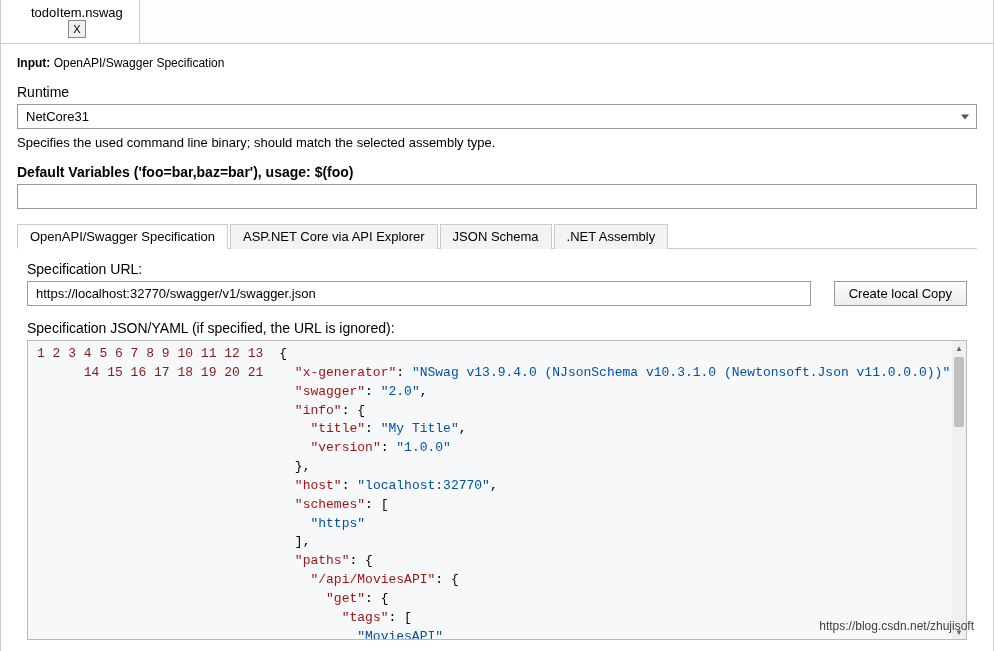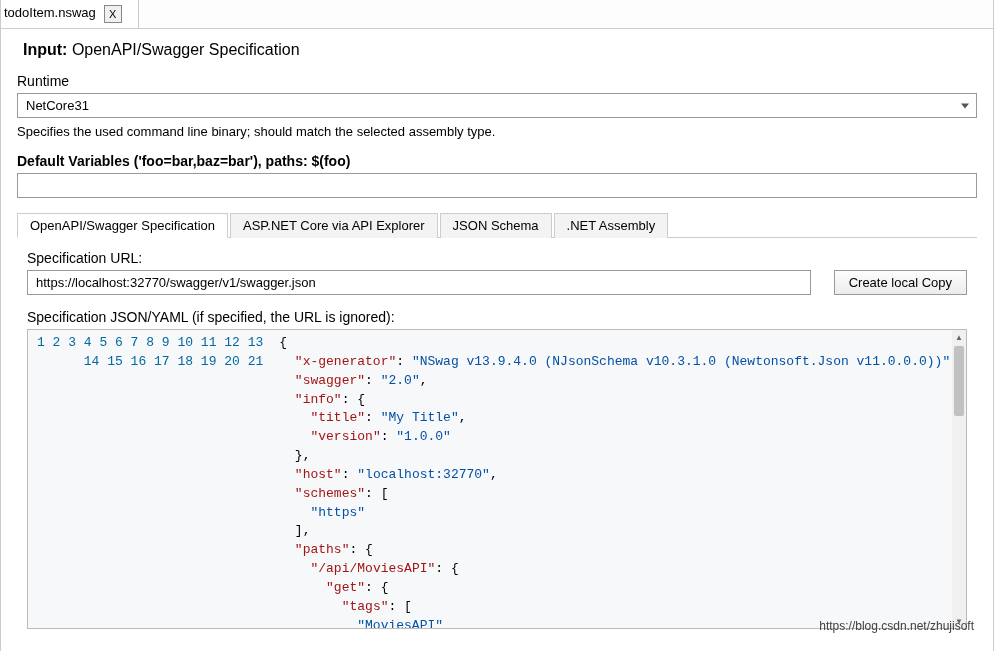--- a/index.html
+++ b/index.html
@@ -1,25 +1,25 @@
 <!DOCTYPE html>
 <html><head>
 <meta charset="utf-8">
 <style>
 * { margin: 0; padding: 0; box-sizing: border-box; }
 body { font-family: "Segoe UI", "Microsoft YaHei", Arial, sans-serif; font-size: 13px; background: #fff; color: #000; }
 .outer { border-left: 1px solid #ccc; border-right: 1px solid #ccc; height: 651px; overflow: hidden; }
 
 .tab-bar { display: flex; border-bottom: 1px solid #ccc; background: #fdfdfd; }
-.file-tab { display: flex; padding: 5px 8px 5px 3px; background: #fff; border-right: 1px solid #ccc; }
+.file-tab { display: flex; align-items: center; padding: 5px 8px 5px 30px; background: #fff; border-right: 1px solid #ccc; flex-direction: column; }
 .file-tab span { margin-right: 8px; }
 .close-btn { width: 18px; height: 18px; display: inline-flex; align-items: center; justify-content: center; border: 1px solid #888; background: #f0f0f0; font-size: 11px; cursor: pointer; }
 
 .content { padding: 12px 16px; }
-.header-line { font-size: 16px; margin-bottom: 14px; margin-left: 6px; }
+.header-line { font-size: 12px; margin-bottom: 14px; }
 .header-line .bold { font-weight: bold; }
 
 .field-label { font-weight: normal; font-size: 14px; margin-bottom: 4px; }
 .select-wrap { position: relative; margin-bottom: 6px; border-radius: 8px; }
 select { width: 100%; padding: 4px 8px; border: 1px solid #999; background: #fff; font-size: 13px; font-family: inherit; appearance: none; }
 .select-wrap::after { content: ""; position: absolute; right: 8px; top: 50%; width: 0; height: 0; border-left: 4px solid transparent; border-right: 4px solid transparent; border-top: 5px solid #555; transform: translateY(-50%); pointer-events: none; }
 .helper { font-size: 13px; margin-bottom: 14px; }
 .default-label { font-weight: bold; font-size: 14px; margin-bottom: 4px; }
 input[type=text] { width: 100%; padding: 4px 8px; border: 1px solid #999; font-size: 13px; font-family: inherit; }
 .mb { margin-bottom: 14px; }
@@ -28,21 +28,21 @@
 .inner-tab { padding: 4px 12px; border: 1px solid #ccc; border-bottom: none; background: #f3f3f3; margin-right: 2px; cursor: pointer; font-size: 13px; position: relative; top: 1px; }
 .inner-tab.active { background: #fff; border-bottom: 1px solid #fff; }
 
 .panel { padding: 12px 10px 0 10px; }
 .url-row { display: flex; gap: 23px; margin-bottom: 14px; }
 .url-row input { flex: 1; }
 .btn { padding: 3px 14px; border: 1px solid #999; background: linear-gradient(#fdfdfd, #ececec); cursor: pointer; font-size: 13px; font-family: inherit; }
 
 .editor-wrap { border: 1px solid #bbb; background: #f6f8fa; height: 300px; overflow: hidden; position: relative; }
 .editor { display: flex; font-family: Consolas, "Courier New", monospace; font-size: 13px; line-height: 1.45; height: 100%; }
-.gutter { text-align: right; padding: 4px 8px 4px 4px; color: #0369a1; user-select: none; background: #f6f8fa; }
+.gutter { text-align: right; padding: 4px 8px 4px 4px; color: #7f1d1d; user-select: none; background: #f6f8fa; }
 .code { padding: 4px 8px; white-space: pre; }
 .k { color: #a31515; } 
 .s { color: #0451a5; } 
 .p { color: #000; }    
 .scrollbar-v { position: absolute; right: 0; top: 0; bottom: 0; width: 14px; background: #f0f0f0; display: flex; flex-direction: column; align-items: center; }
 .sb-btn { width: 14px; height: 14px; display: flex; align-items: center; justify-content: center; font-size: 8px; color: #666; }
 .sb-thumb { width: 10px; background: #c1c1c1; height: 70px; margin-top: 2px; border-radius: 2px; }
 
 .watermark { position: fixed; right: 20px; bottom: 18px; color: #404040; font-size: 12px; pointer-events: none; }
 </style>
@@ -64,21 +64,21 @@
       <span class="bold">Input:</span>
       <span>OpenAPI/Swagger Specification</span>
     </div>
 
     <div class="field-label">Runtime</div>
     <div class="select-wrap">
       <select id="runtime-select"><option>NetCore31</option></select>
     </div>
     <div class="helper">Specifies the used command line binary; should match the selected assembly type.</div>
 
-    <div class="default-label">Default Variables ('foo=bar,baz=bar'), paths: $(foo)</div>
+    <div class="default-label">Default Variables ('foo=bar,baz=bar'), usage: $(foo)</div>
     <input type="text" class="mb" value="" style="">
 
     <div class="inner-tabs" id="inner-tabs">
         <div class="inner-tab active">OpenAPI/Swagger Specification</div>
         <div class="inner-tab">ASP.NET Core via API Explorer</div>
         <div class="inner-tab">JSON Schema</div>
         <div class="inner-tab">.NET Assembly</div>
       </div>
 
     <div class="panel">

